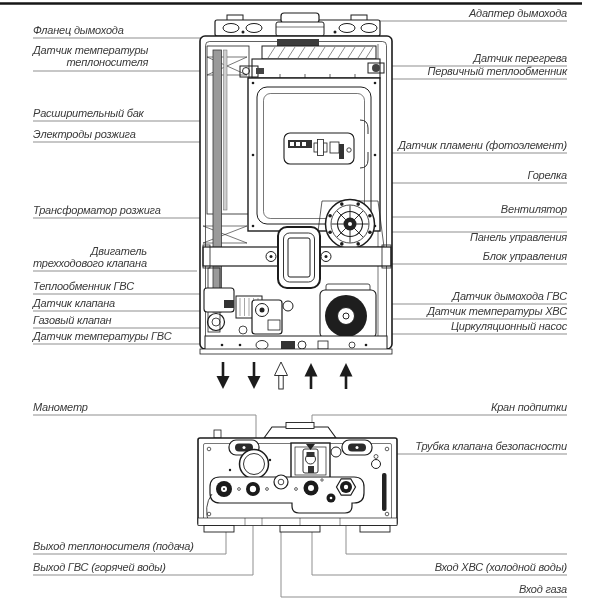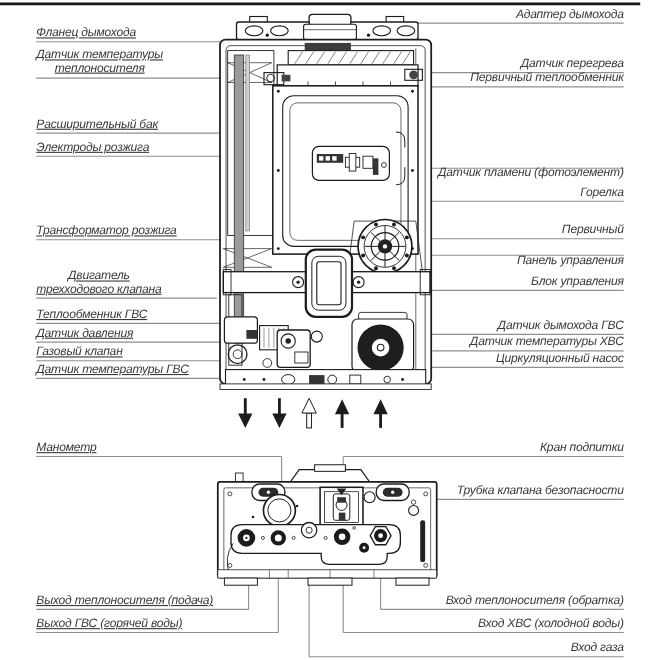--- a/index.html
+++ b/index.html
@@ -1,21 +1,21 @@
 <!DOCTYPE html>
 <html><head>
 <meta charset="utf-8">
 <style>
   html,body{margin:0;padding:0;background:#fff;}
   #stage{position:relative;width:600px;height:600px;background:#fff;overflow:hidden;
          font-family:"Liberation Sans","DejaVu Sans",sans-serif;}
   svg{position:absolute;left:0;top:0;}
   .lbl{position:absolute;font-style:italic;font-size:11px;line-height:11.5px;
        color:#3a3a3a;white-space:pre-line;letter-spacing:-0.2px;}
-  .lbl-l{left:33px;text-align:center;text-decoration:underline;}
+  .lbl-l{left:33px;text-align:right;}
   .lbl-r{right:33px;text-align:center;}
 </style>
 </head>
 <body>
 
 <div id="stage">
 
 <svg width="600" height="600" viewBox="0 0 600 600">
 
   <line x1="0" y1="3.5" x2="582" y2="3.5" stroke="#161616" stroke-width="2.6"></line>
@@ -312,36 +312,35 @@
 
   <div class="lbl lbl-l" style="top:25px">Фланец дымохода</div>
   <div class="lbl lbl-l" style="top:45px">Датчик температуры
 теплоносителя</div>
   <div class="lbl lbl-l" style="top:108px">Расширительный бак</div>
   <div class="lbl lbl-l" style="top:129px">Электроды розжига</div>
   <div class="lbl lbl-l" style="top:205px">Трансформатор розжига</div>
   <div class="lbl lbl-l" style="top:246px">Двигатель
 трехходового клапана</div>
   <div class="lbl lbl-l" style="top:281px">Теплообменник ГВС</div>
-  <div class="lbl lbl-l" style="top:298px">Датчик давления</div>
+  <div class="lbl lbl-l" style="top:298px">Датчик клапана</div>
   <div class="lbl lbl-l" style="top:315px">Газовый клапан</div>
   <div class="lbl lbl-l" style="top:331px">Датчик температуры ГВС</div>
   <div class="lbl lbl-l" style="top:402px">Манометр</div>
   <div class="lbl lbl-l" style="top:541px">Выход теплоносителя (подача)</div>
   <div class="lbl lbl-l" style="top:562px">Выход ГВС (горячей воды)</div>
 
   <div class="lbl lbl-r" style="top:8px">Адаптер дымохода</div>
   <div class="lbl lbl-r" style="top:53px">Датчик перегрева</div>
   <div class="lbl lbl-r" style="top:66px">Первичный теплообменник</div>
-  <div class="lbl lbl-r" style="top:152px">Датчик пламени (фотоэлемент)</div>
+  <div class="lbl lbl-r" style="top:140px">Датчик пламени (фотоэлемент)</div>
   <div class="lbl lbl-r" style="top:170px">Горелка</div>
-  <div class="lbl lbl-r" style="top:204px">Первичный</div>
+  <div class="lbl lbl-r" style="top:204px">Вентилятор</div>
   <div class="lbl lbl-r" style="top:232px">Панель управления</div>
   <div class="lbl lbl-r" style="top:251px">Блок управления</div>
   <div class="lbl lbl-r" style="top:291px">Датчик дымохода ГВС</div>
   <div class="lbl lbl-r" style="top:306px">Датчик температуры ХВС</div>
   <div class="lbl lbl-r" style="top:321px">Циркуляционный насос</div>
   <div class="lbl lbl-r" style="top:402px">Кран подпитки</div>
   <div class="lbl lbl-r" style="top:441px">Трубка клапана безопасности</div>
-  <div class="lbl lbl-r" style="top:541px">Вход теплоносителя (обратка)</div>
   <div class="lbl lbl-r" style="top:562px">Вход ХВС (холодной воды)</div>
   <div class="lbl lbl-r" style="top:584px">Вход газа</div>
 </div>
 
 </body></html>

